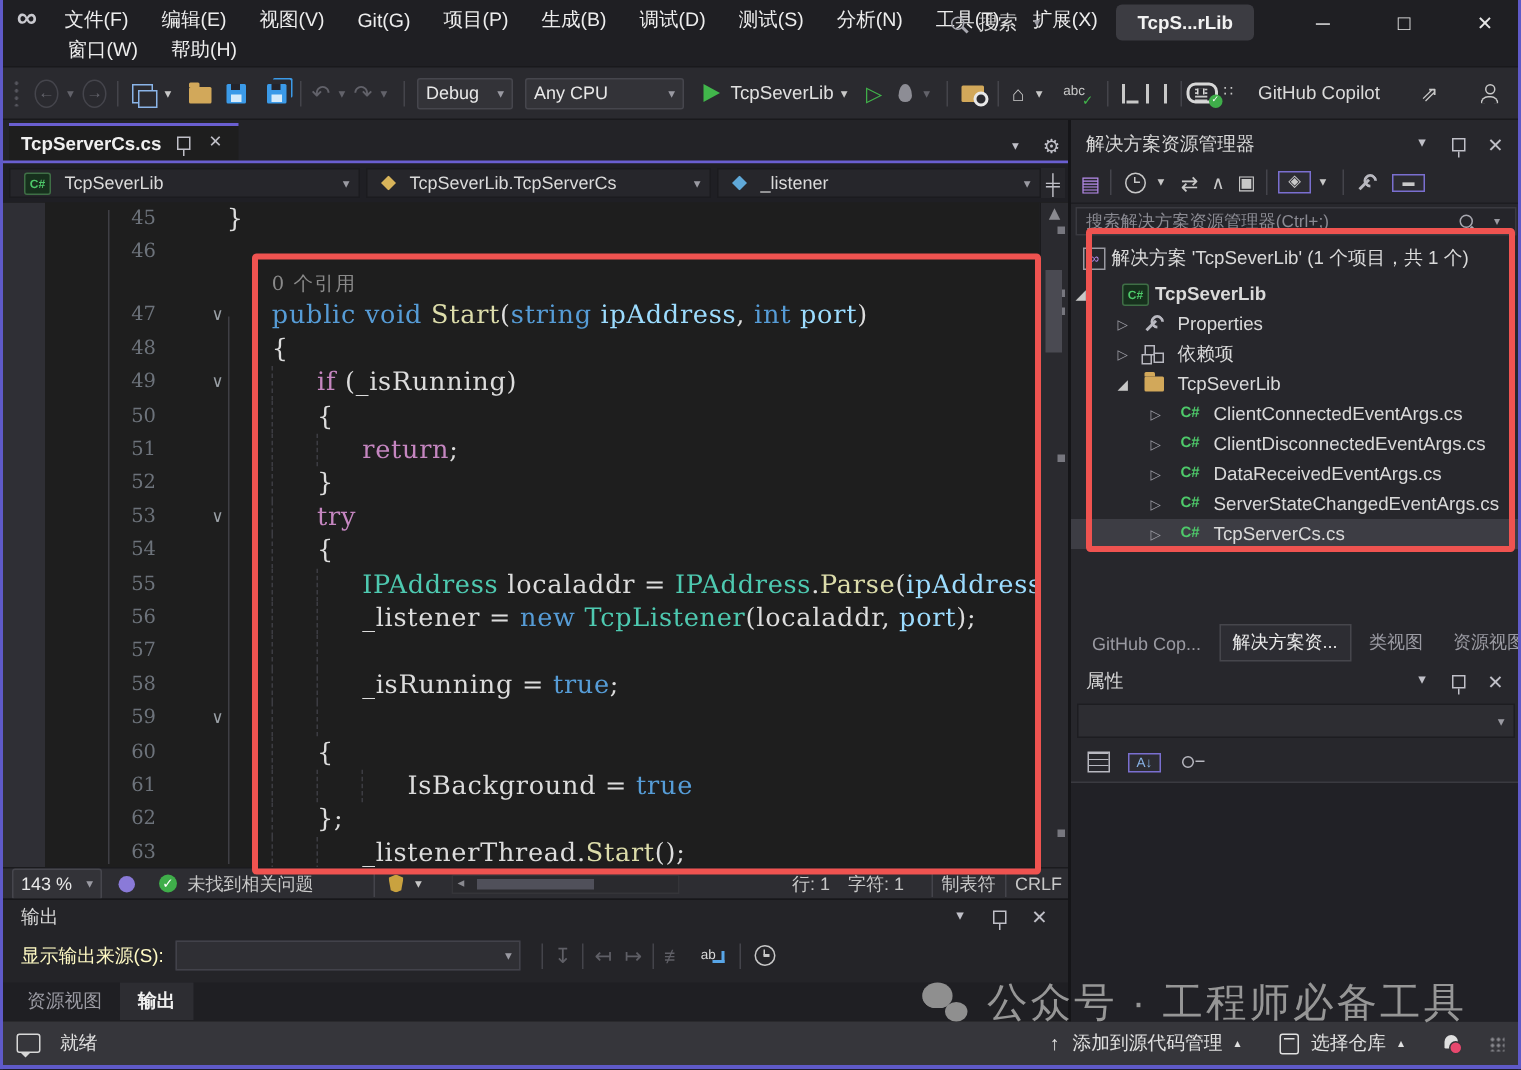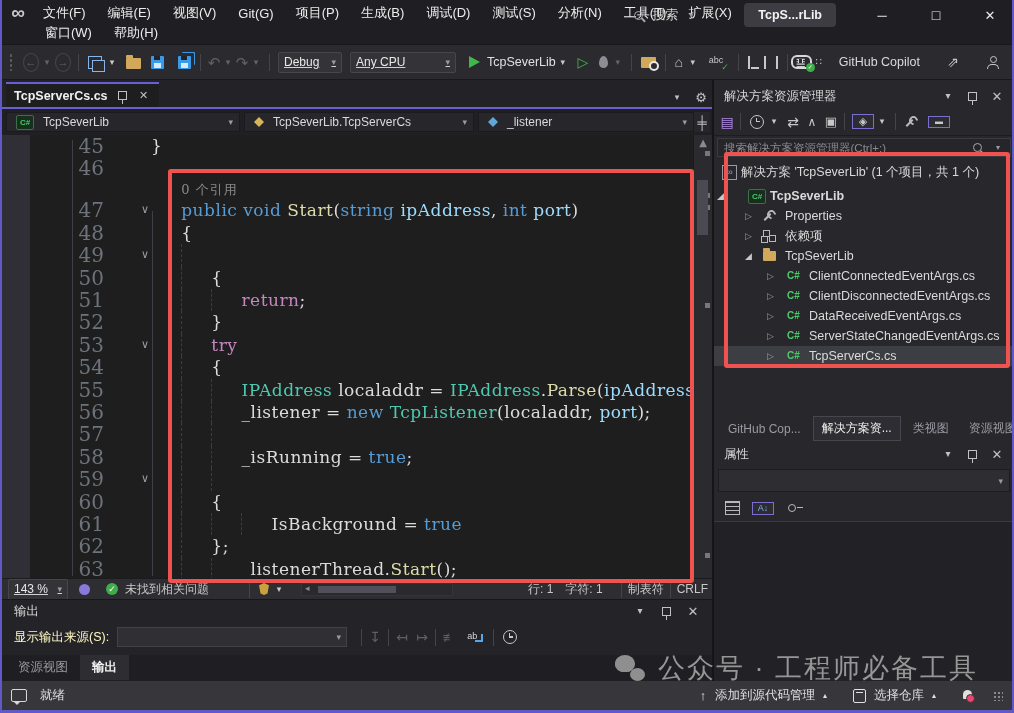--- a/index.html
+++ b/index.html
@@ -23,21 +23,21 @@
   #toolbar{left:0;top:44px;width:1014px;height:36px;background:#2a2a2f;display:flex;align-items:center;
            border-top:1px solid #19191c;border-bottom:1px solid #19191c;padding:0 6px;box-sizing:border-box;}
   #tbL{display:flex;align-items:center;flex:1;min-width:0;}
   #tbR{display:flex;align-items:center;gap:8px;padding-right:6px;}
   .gly{display:inline-flex;align-items:center;justify-content:center;font-size:13px;color:#c8c8c8;
        min-width:14px;line-height:1;}
   .tsep{width:1px;height:17px;background:#44444b;margin:0 6px;flex:none;}
   .tgap{flex:none;display:inline-block;}
   .ttext{white-space:nowrap;}
   .combo{height:21px;background:#333338;border:1px solid #46464d;border-radius:2px;display:inline-flex;
-         align-items:center;padding:0 5px;box-sizing:border-box;flex:none;margin:0 2px;text-decoration:underline;}
+         align-items:center;padding:0 5px;box-sizing:border-box;flex:none;margin:0 2px;}
   .combo .cl{flex:1;font-size:12px;color:#e8e8e8;white-space:nowrap;overflow:hidden;}
   .combo .ca{color:#9a9aa2;font-size:9px;margin-left:4px;}
   .boxed{border:1px solid #7a6fd0;padding:1px 3px;display:inline-flex;align-items:center;background:#2c2c32;margin:0 1px;}
   .circ{width:17px;height:17px;border:1px solid #45454c;border-radius:50%;font-size:11px;margin:0 1px;}
   .ci{display:inline-block;position:relative;flex:none;margin:0 3px;}
   
   .i-grip{width:4px;height:18px;background-image:radial-gradient(#56565e 1px,transparent 1.1px);background-size:4px 5px;}
   .i-newproj{width:12px;height:11px;border:1px solid #8ab4e8;background:#2a2a2f;}
   .i-newproj::after{content:"";position:absolute;left:3px;top:3px;width:11px;height:10px;border:1px solid #8ab4e8;background:#2a2a2f;}
   .i-folder,.i-folder-sm{width:15px;height:11px;background:#d2a85a;border-radius:1px;margin-top:2px;}
@@ -118,21 +118,21 @@
             align-items:center;padding:0 6px;font-size:12px;color:#dadada;gap:6px;box-sizing:border-box;}
   .navcombo .ca{margin-left:auto;color:#9a9aa2;font-size:9px;}
   #navsplit{position:absolute;right:2px;top:3px;width:16px;height:20px;display:flex;align-items:center;
             justify-content:center;color:#c0c0c8;font-size:13px;background:#26262b;}
   
   #codearea{left:2px;top:135px;width:710px;height:443px;background:#1e1e1e;overflow:hidden;
             font-family:"DejaVu Serif",serif;}
   #gutterbg{position:absolute;left:0;top:0;width:28px;height:443px;background:#2f2f35;}
   .vline{position:absolute;width:1px;background:#3f3f45;}
   .crow{position:absolute;left:0;width:692px;overflow:hidden;}
-  .lnum{position:absolute;left:30px;width:72px;text-align:right;color:#6d737b;font-size:20px;line-height:22.4px;}
+  .lnum{position:absolute;left:30px;width:72px;text-align:right;color:#6d737b;font-size:13px;line-height:22.4px;}
   .chev{position:absolute;left:136px;width:14px;text-align:center;color:#9aa0a6;font-size:11px;line-height:22.4px;}
   .iguide{position:absolute;top:0;bottom:0;width:0;border-left:1px dashed #3c3c42;}
   .ctext{position:absolute;top:0;white-space:pre;font-size:17px;line-height:22.4px;letter-spacing:0.5px;color:#dcdcdc;}
   .lensrow .ctext{font-size:13px;line-height:19.6px;letter-spacing:1px;}
   .tk-pl{color:#dcdcdc;} .tk-kw{color:#569cd6;} .tk-ctrl{color:#c586c0;} .tk-ty{color:#4ec9b0;}
   .tk-m{color:#dcdcaa;} .tk-p{color:#9cdcfe;} .tk-lens{color:#8a8a8a;}
   #vscroll{position:absolute;right:0;top:0;width:18px;height:443px;background:#2a2a2f;border-left:1px solid #1a1a1d;}
   #vscroll .up{position:absolute;top:2px;left:0;width:18px;text-align:center;color:#8a8a90;font-size:10px;}
   #vscroll .thumb{position:absolute;left:3px;top:45px;width:11px;height:55px;background:#4a4a52;}
   .smark{position:absolute;left:11px;width:5px;height:5px;background:#77777f;}
@@ -364,20 +364,21 @@
           <span class="ctext" style="left: 179.24px;"><span class="tk-kw">public</span><span class="tk-pl"> </span><span class="tk-kw">void</span><span class="tk-pl"> </span><span class="tk-m">Start</span><span class="tk-pl">(</span><span class="tk-kw">string</span><span class="tk-pl"> </span><span class="tk-p">ipAddress</span><span class="tk-pl">, </span><span class="tk-kw">int</span><span class="tk-pl"> </span><span class="tk-p">port</span><span class="tk-pl">)</span></span>
         </div>
         <div class="crow" style="top: 86.8px; height: 22.4px;">
           <span class="lnum">48</span>
           <span class="ctext" style="left: 179.24px;"><span class="tk-pl">{</span></span>
         </div>
         <div class="crow" style="top: 109.2px; height: 22.4px;">
           <span class="lnum">49</span>
           <span class="chev">∨</span>
           <span class="iguide" style="left: 179.24px;"></span>
+          <span class="ctext" style="left: 209.36px;"><span class="tk-ctrl">if</span><span class="tk-pl"> (</span><span class="tk-pl">_isRunning</span><span class="tk-pl">)</span></span>
         </div>
         <div class="crow" style="top: 131.6px; height: 22.4px;">
           <span class="lnum">50</span>
           <span class="iguide" style="left: 179.24px;"></span>
           <span class="ctext" style="left: 209.36px;"><span class="tk-pl">{</span></span>
         </div>
         <div class="crow" style="top: 154px; height: 22.4px;">
           <span class="lnum">51</span>
           <span class="iguide" style="left: 179.24px;"></span>
           <span class="iguide" style="left: 209.36px;"></span>

